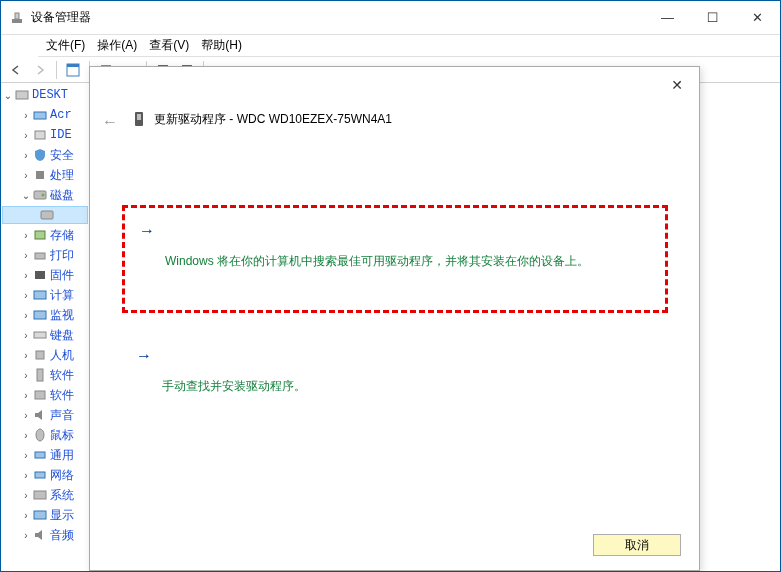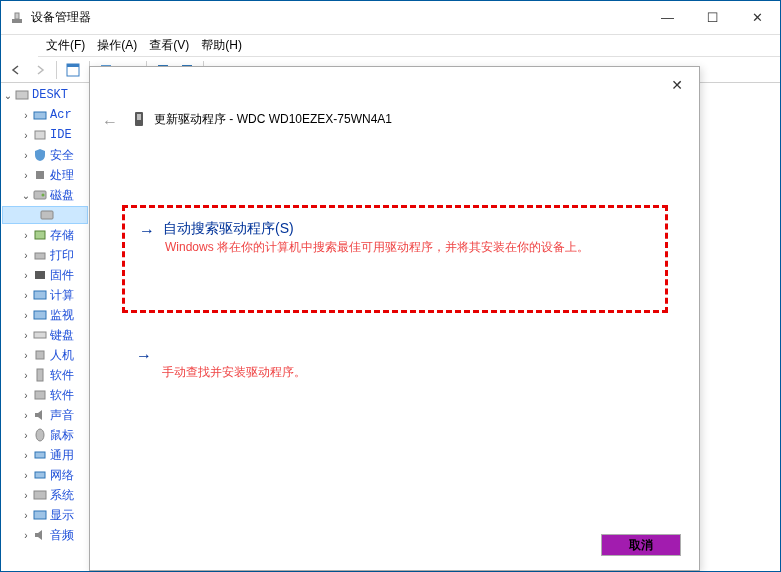--- a/index.html
+++ b/index.html
@@ -28,22 +28,22 @@
     .dialog-close { position: absolute; top: 6px; right: 10px; width: 24px; height: 24px; display: flex; align-items: center; justify-content: center; font-size: 14px; color: #333; }
     .dialog-back { position: absolute; top: 44px; left: 12px; color: #999; font-size: 16px; }
     .dialog-header { display: flex; position: absolute; top: 44px; left: 42px; font-size: 12px; }
     .dialog-header-icon { width: 16px; height: 16px; margin-right: 6px; }
     .dialog-question { position: absolute; top: 94px; left: 32px; font-size: 16px; color: #003399; }
     .option-box { position: absolute; left: 32px; width: 546px; padding: 12px 14px; }
     .option1 { top: 138px; height: 108px; border: 3px dashed #e60000; }
     .option2 { top: 266px; height: 60px; }
     .option-title { color: #003399; font-size: 14px; display: flex; align-items: center; gap: 8px; }
     .option-arrow { color: #003399; font-size: 16px; }
-    .option-desc { color: #ef4444; font-size: 12px; margin-left: 26px; margin-top: 0; line-height: 1.5; }
-    .cancel-btn { position: absolute; bottom: 14px; right: 18px; width: 80px; height: 22px; font-size: 12px; background: #a21caf; border: 1px solid #adadad; display: flex; align-items: center; justify-content: center; font-weight: bold; }
+    .option-desc { color: #15803d; font-size: 12px; margin-left: 26px; margin-top: 14px; line-height: 1.5; }
+    .cancel-btn { position: absolute; bottom: 14px; right: 18px; width: 88px; height: 22px; font-size: 12px; background: #fef9c3; border: 1px solid #adadad; display: flex; align-items: center; justify-content: center; }
     .shield { width:14px;height:14px; display:inline-block; }
     .disk { width:14px;height:14px; }
   </style>
 </head>
 <body>
 
 <div class="window">
 
   <div class="titlebar">
     <span class="titlebar-icon">
@@ -337,21 +337,20 @@
             <rect x="3" y="1" width="8" height="14" rx="1" fill="#595959"></rect>
             <rect x="5" y="3" width="4" height="6" fill="#bfbfbf"></rect>
           </svg>
       </span>
       <span>更新驱动程序 - WDC WD10EZEX-75WN4A1</span>
     </div>
 
     <div class="option-box option1">
       <div class="option-title">
         <span class="option-arrow">→</span>
-        <span>自动搜索驱动程序(S)</span>
       </div>
       <div class="option-desc">Windows 将在你的计算机中搜索最佳可用驱动程序，并将其安装在你的设备上。</div>
     </div>
 
     <div class="option-box option2">
       <div class="option-title">
         <span class="option-arrow">→</span>
       </div>
       <div class="option-desc">手动查找并安装驱动程序。</div>
     </div>

